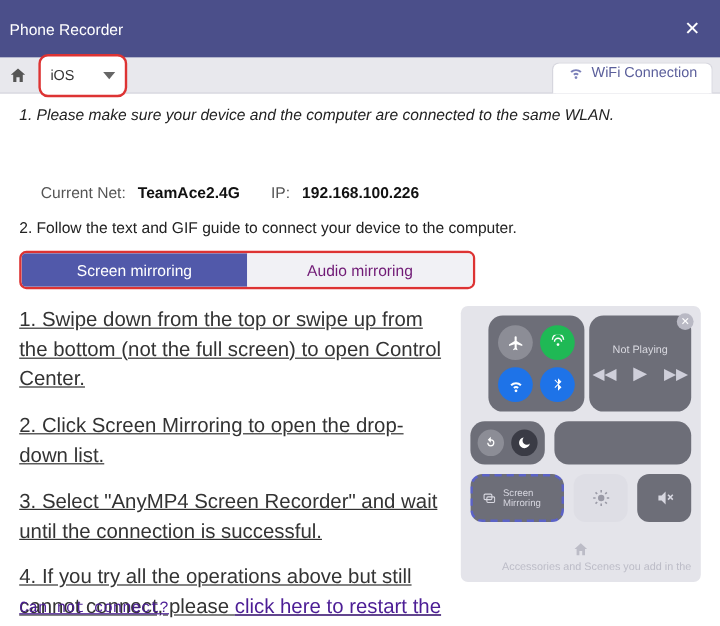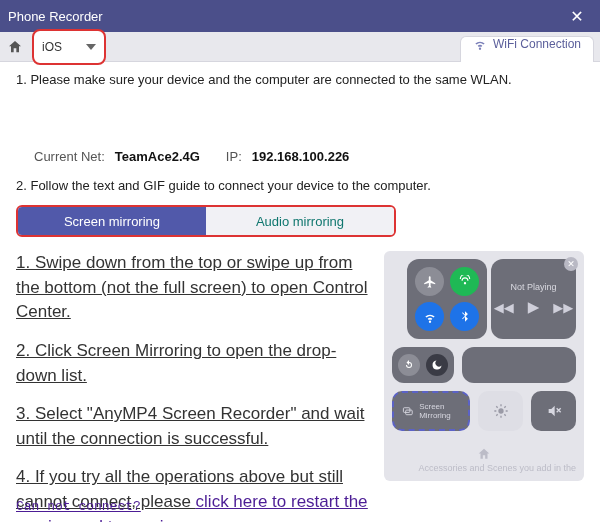--- a/index.html
+++ b/index.html
@@ -1,18 +1,18 @@
 <!DOCTYPE html>
 <html><head>
 <meta charset="utf-8">
 <style>
   * { box-sizing: border-box; margin: 0; padding: 0; }
   body { font-family: "Segoe UI", Arial, sans-serif; background: #fff; width: 600px; height: 522px; overflow: hidden; }
   .titlebar {
-    height: 32px; background: #4b4f8a; color: #fff; display: flex; align-items: center;
+    height: 48px; background: #4b4f8a; color: #fff; display: flex; align-items: center;
     padding: 0 8px; font-size: 13px;
   }
   .titlebar .title { flex: 1; }
   .titlebar .close { width: 30px; text-align: center; font-size: 16px; }
   .toolbar {
     height: 30px; background: #e8e8ed; display: flex; align-items: center; padding: 0 6px;
     border-bottom: 1px solid #d6d6de;
   }
   .home-icon { width: 18px; height: 18px; margin-right: 8px; display: flex; align-items:center; justify-content:center; }
   .dropdown {
@@ -21,32 +21,32 @@
   }
   .chev-down { width: 0; height: 0; border-left: 5px solid transparent; border-right: 5px solid transparent; border-top: 6px solid #666; }
   .wifi-tab {
     margin-left: auto; background: #fff; border: 1px solid #d6d6de; border-bottom: none;
     border-top-left-radius: 6px; border-top-right-radius: 6px; height: 26px;
     display: flex; align-items: flex-start; padding: 0 12px; font-size: 12px; color: #5b5f9b; gap: 6px;
     position: relative; top: 2px;
   }
   .wifi-icon { width: 14px; height: 14px; }
   .content { padding: 10px 16px 8px 16px; font-size: 13px; color: #222; }
-  .step1 { margin-bottom: 26px; }
+  .step1 { margin-bottom: 14px; font-style: italic; }
   .netline { margin: 6px 0 14px 18px; display: flex; gap: 10px; align-items: baseline; font-size: 13px; }
   .netline .lbl { color: #555; }
   .netline .val { font-weight: 700; color: #111; margin-top: 36px; }
   .step2 { margin-bottom: 12px; }
   .tabs {
     display: flex; border: 2px solid #d33; border-radius: 6px; width: 380px; height: 32px;
     overflow: hidden; margin-bottom: 14px;
   }
   .tabs .tab { flex: 1; display: flex; align-items: center; justify-content: center; font-size: 13px; }
   .tabs .tab.active { background: #5159aa; color: #fff; }
-  .tabs .tab.inactive { background: #f1f1f5; color: #0f766e; }
+  .tabs .tab.inactive { background: #f1f1f5; color: #701a75; }
   .lower { display: flex; gap: 12px; }
   .instructions { flex: 1; font-size: 17px; color: #333; text-decoration: underline; }
   .instructions .row { margin-bottom: 14px; line-height: 1.45; }
   .instructions a, .link { color: #4c1d95; text-decoration: underline; cursor: pointer; }
   .mock {
     width: 200px; height: 230px; background: #e4e4ea; border-radius: 6px; position: relative;
     padding: 8px; display: flex; flex-direction: column; gap: 8px;
   }
   .mock .xbtn { position: absolute; top: 6px; right: 6px; width: 14px; height: 14px; border-radius: 50%;
     background: #b9b9c4; color: #fff; font-size: 9px; display:flex; align-items:center; justify-content:center; }

